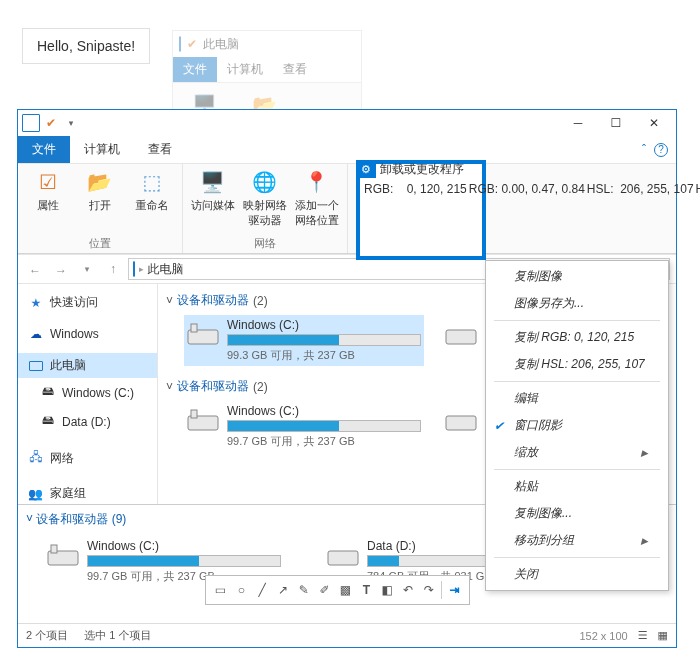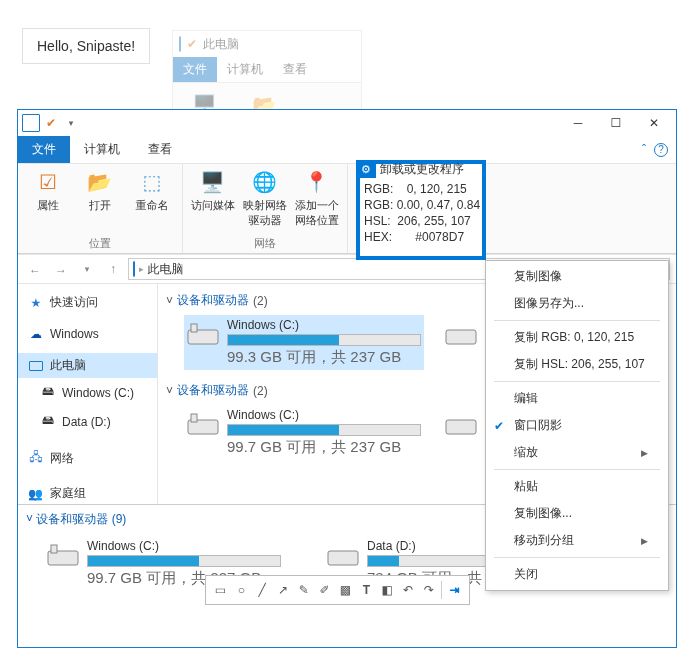--- a/index.html
+++ b/index.html
@@ -51,43 +51,43 @@
 .section-header { padding: 4px 8px; color: #333; font-size: 12px; display: flex; align-items: center; gap: 4px; }
 .section-header .chev { color: #555; }
 .section-header .count { color: #555; }
 .drive-row { display: flex; gap: 18px; padding: 2px 8px 8px 26px; }
 .drive { display: flex; gap: 8px; align-items: flex-start; width: 240px; padding: 3px; }
 .drive.selected { background: #cde8ff; }
 .drive .dico { width: 32px; height: 32px; display: flex; align-items: center; justify-content: center; font-size: 22px; }
 .drive .info { flex: 1; }
 .drive .bar { height: 12px; border: 1px solid #b8b8b8; background: #e8e8e8; margin: 2px 0; position: relative; }
 .drive .bar .fill { position: absolute; left: 0; top: 0; bottom: 0; background: #26a0da; }
-.drive .stats { font-size: 15px; color: #666; }
+.drive .stats { font-size: 11px; color: #666; }
 
 
 .snip-section { border-top: 1px solid #ccc; }
 .snip-section .sheader { padding: 6px 8px; color: #1060b0; font-size: 12px; }
 .snip-drives { display: flex; gap: 40px; padding: 2px 8px 6px 26px; }
 
 .toolbar { position: absolute; left: 205px; top: 575px; width: 265px; height: 30px; border: 1px solid #bbb; background: #fff; display: flex; align-items: center; gap: 4px; padding: 0 6px; }
 .toolbar span { width: 18px; height: 18px; display: flex; align-items: center; justify-content: center; color: #555; }
 
 .status-bar { position: absolute; left: 0; right: 0; bottom: 0; height: 24px; border-top: 1px solid #ddd; display: flex; align-items: center; padding: 0 8px; gap: 16px; font-size: 11px; color: #555; }
 .status-bar .right { margin-left: auto; display: flex; align-items: center; gap: 10px; }
 
 
 .color-swatch { position: absolute; left: 356px; top: 160px; width: 130px; height: 100px; background: #fff; border: 4px solid #0078d7; font-family: "Consolas", monospace; font-size: 12px; padding: 4px; z-index: 6; }
 .color-swatch .prog-header { position: absolute; top: -4px; left: -4px; right: -4px; height: 18px; display: flex; align-items: center; gap: 4px; background: transparent; }
 .color-swatch .prog-header .pico { width: 20px; height: 18px; background: #0078d7; display: flex; align-items: center; justify-content: center; color: #fff; font-size: 11px; }
-.color-swatch .lines { margin-top: 14px; display: flex; flex-direction: column; gap: 2px; }
+.color-swatch .lines { margin-top: 14px; display: flex; flex-direction: row; gap: 2px; }
 .color-swatch .lines div { white-space: pre; }
 
 
 .ctx { position: absolute; left: 485px; top: 260px; width: 184px; background: #fff; border: 1px solid #bbb; box-shadow: 2px 2px 6px rgba(0,0,0,0.2); z-index: 10; padding: 2px; font-size: 12px; }
-.ctx .mi { padding: 5px 18px 5px 26px; cursor: pointer; position: relative; display: flex; align-items: center; }
+.ctx .mi { padding: 5px 18px 5px 26px; cursor: pointer; position: relative; display: flex; align-items: center; font-style: italic; }
 .ctx .mi.highlight { background: #cde8ff; }
 .ctx .sep { height: 1px; background: #ddd; margin: 3px 6px; }
 .ctx .mi .check { position: absolute; left: 6px; color: #0078d7; }
 .ctx .mi .arrow { margin-left: auto; font-size: 9px; color: #666; }
 
 .icon-pc { width: 14px; height: 10px; border: 1px solid #1979ca; border-radius: 1px; position: relative; }
 .disk-svg rect { stroke: #888; fill: #e8e8e8; }
 
 </style>
 </head>
@@ -340,20 +340,29 @@
           <div>Data (D:)</div>
           <div class="bar">
               <div class="fill" style="width:16%"></div>
             </div>
           <div class="stats">784 GB 可用，共 931 GB</div>
         </div>
       </div>
     </div>
   </div>
 
+  <div class="status-bar">
+    <span>2 个项目</span>
+    <span>选中 1 个项目</span>
+    <div class="right">
+      <span style="color:#888">152 x 100</span>
+      <span>☰</span>
+      <span>▦</span>
+    </div>
+  </div>
 </div>
 
 <div class="toolbar">
   <span>▭</span>
   <span>○</span>
   <span>╱</span>
   <span>↗</span>
   <span>✎</span>
   <span>✐</span>
   <span>▩</span>

